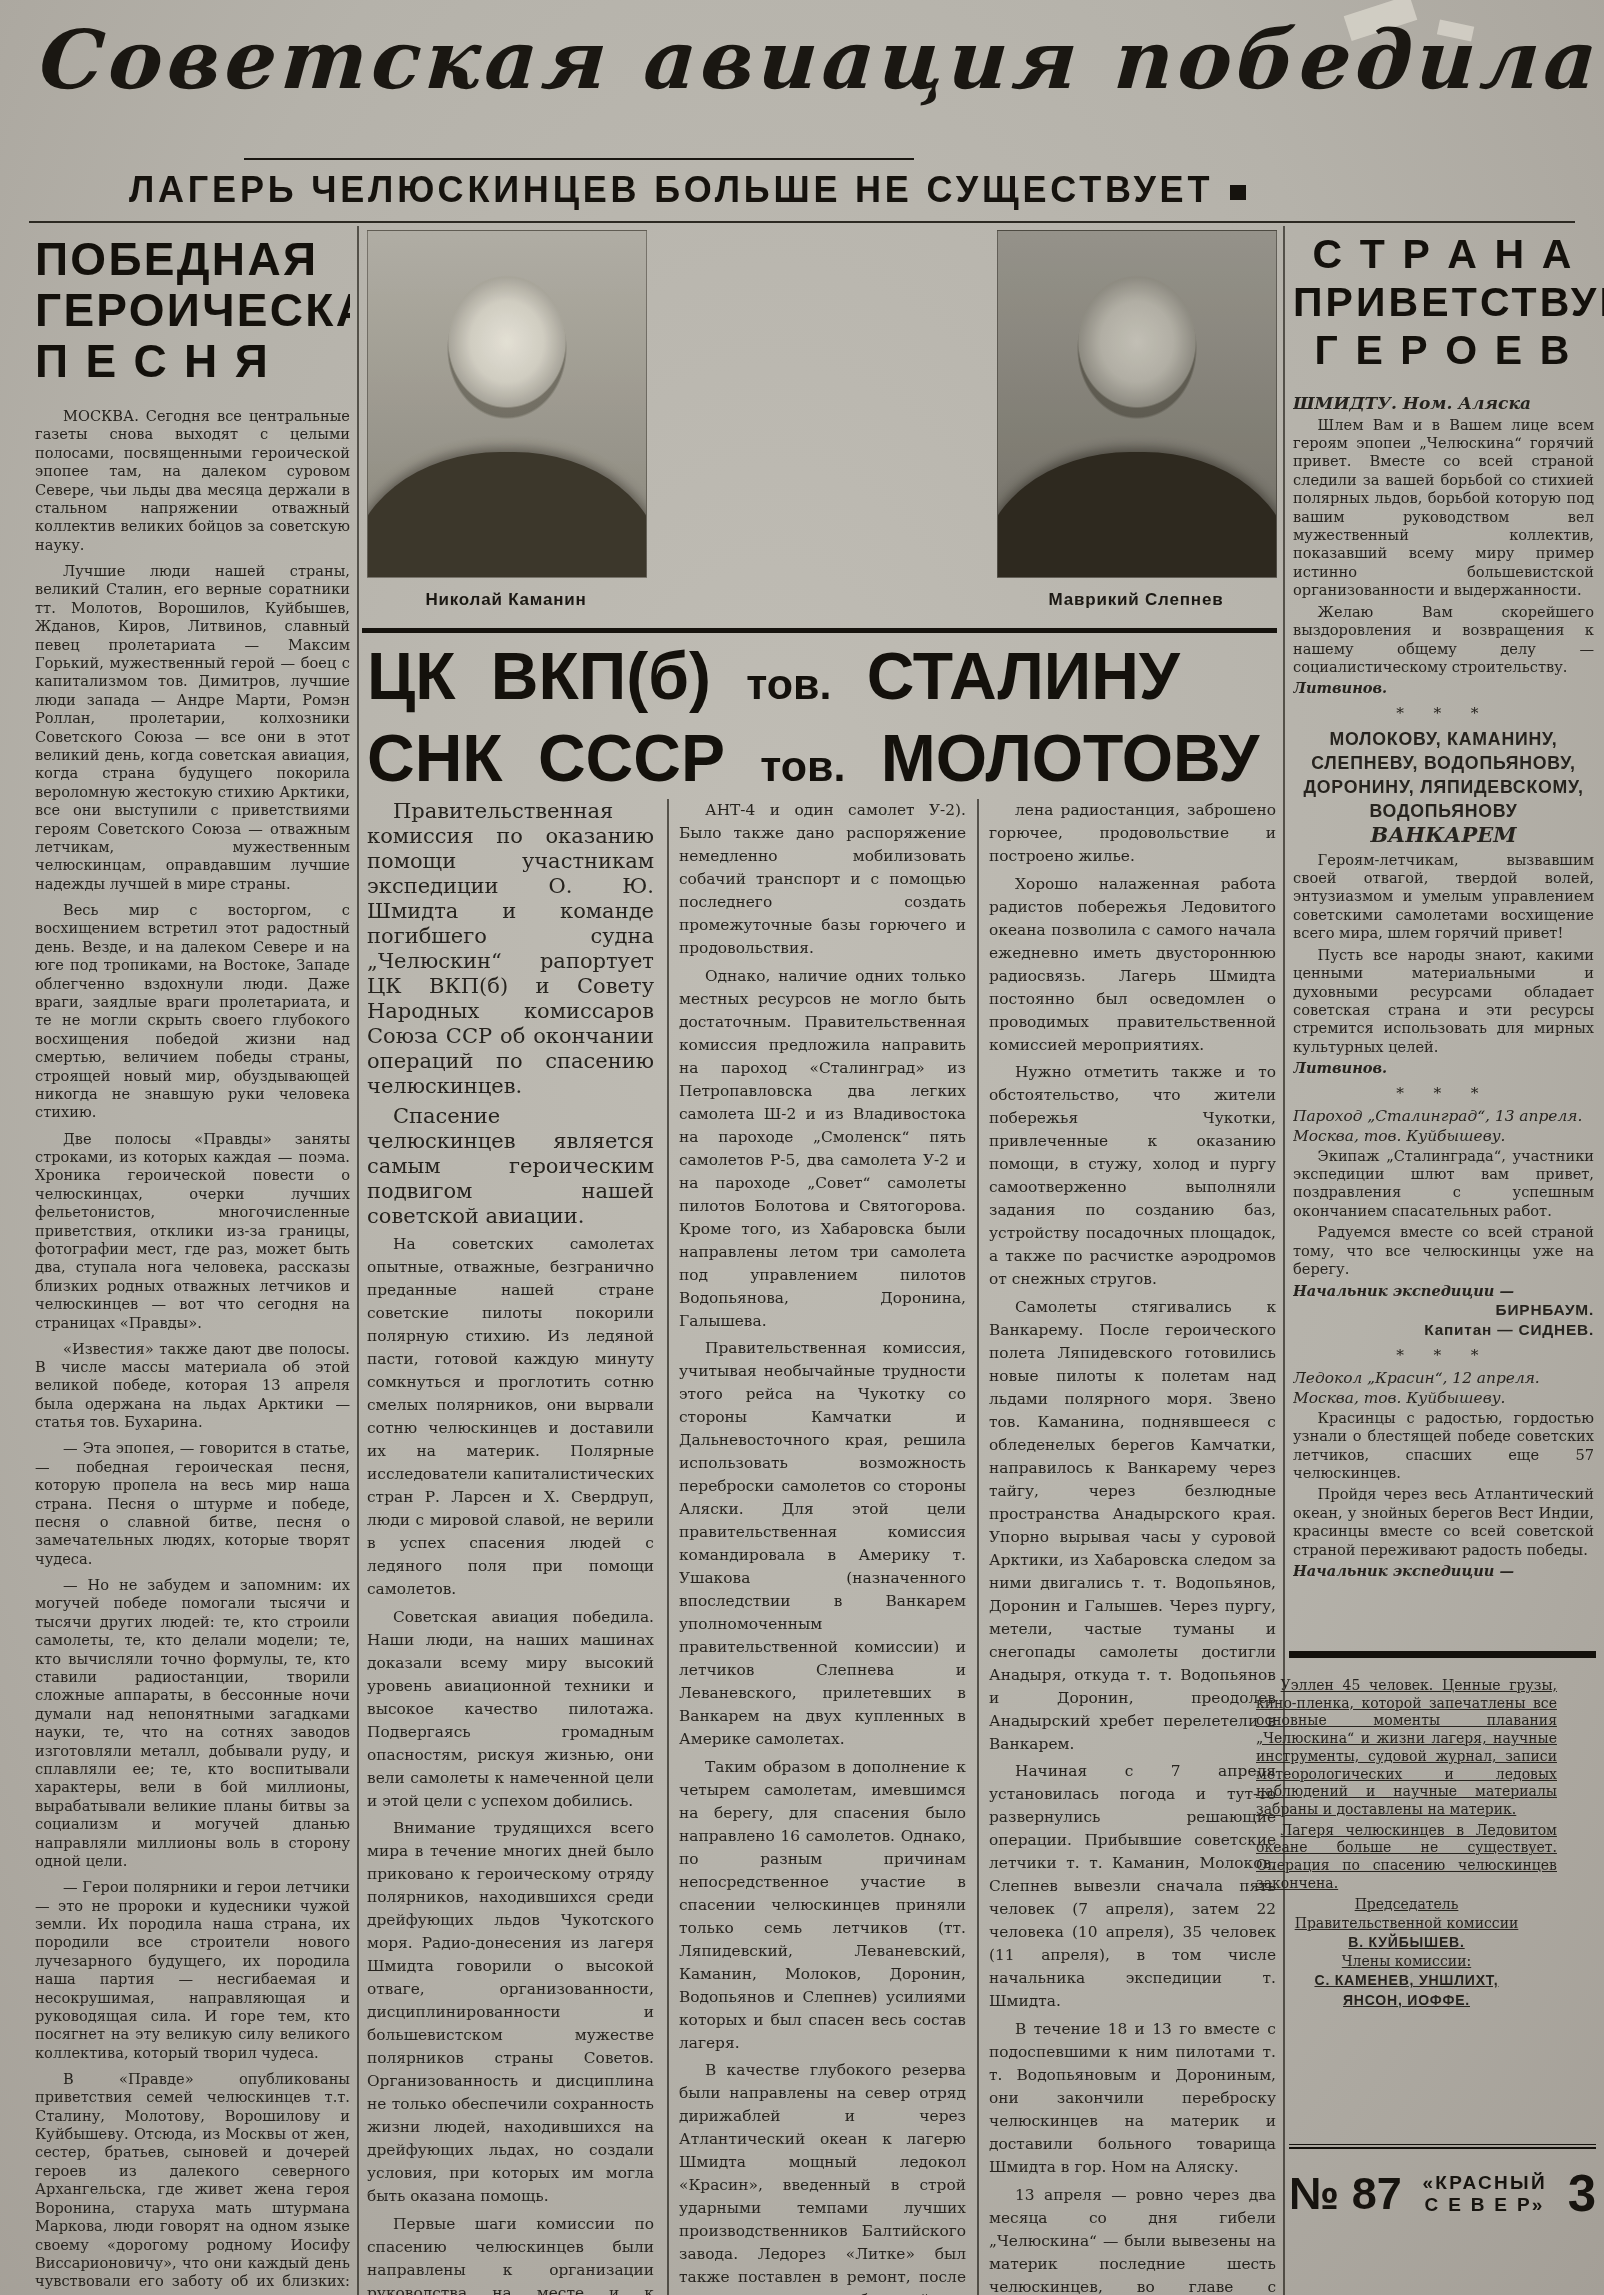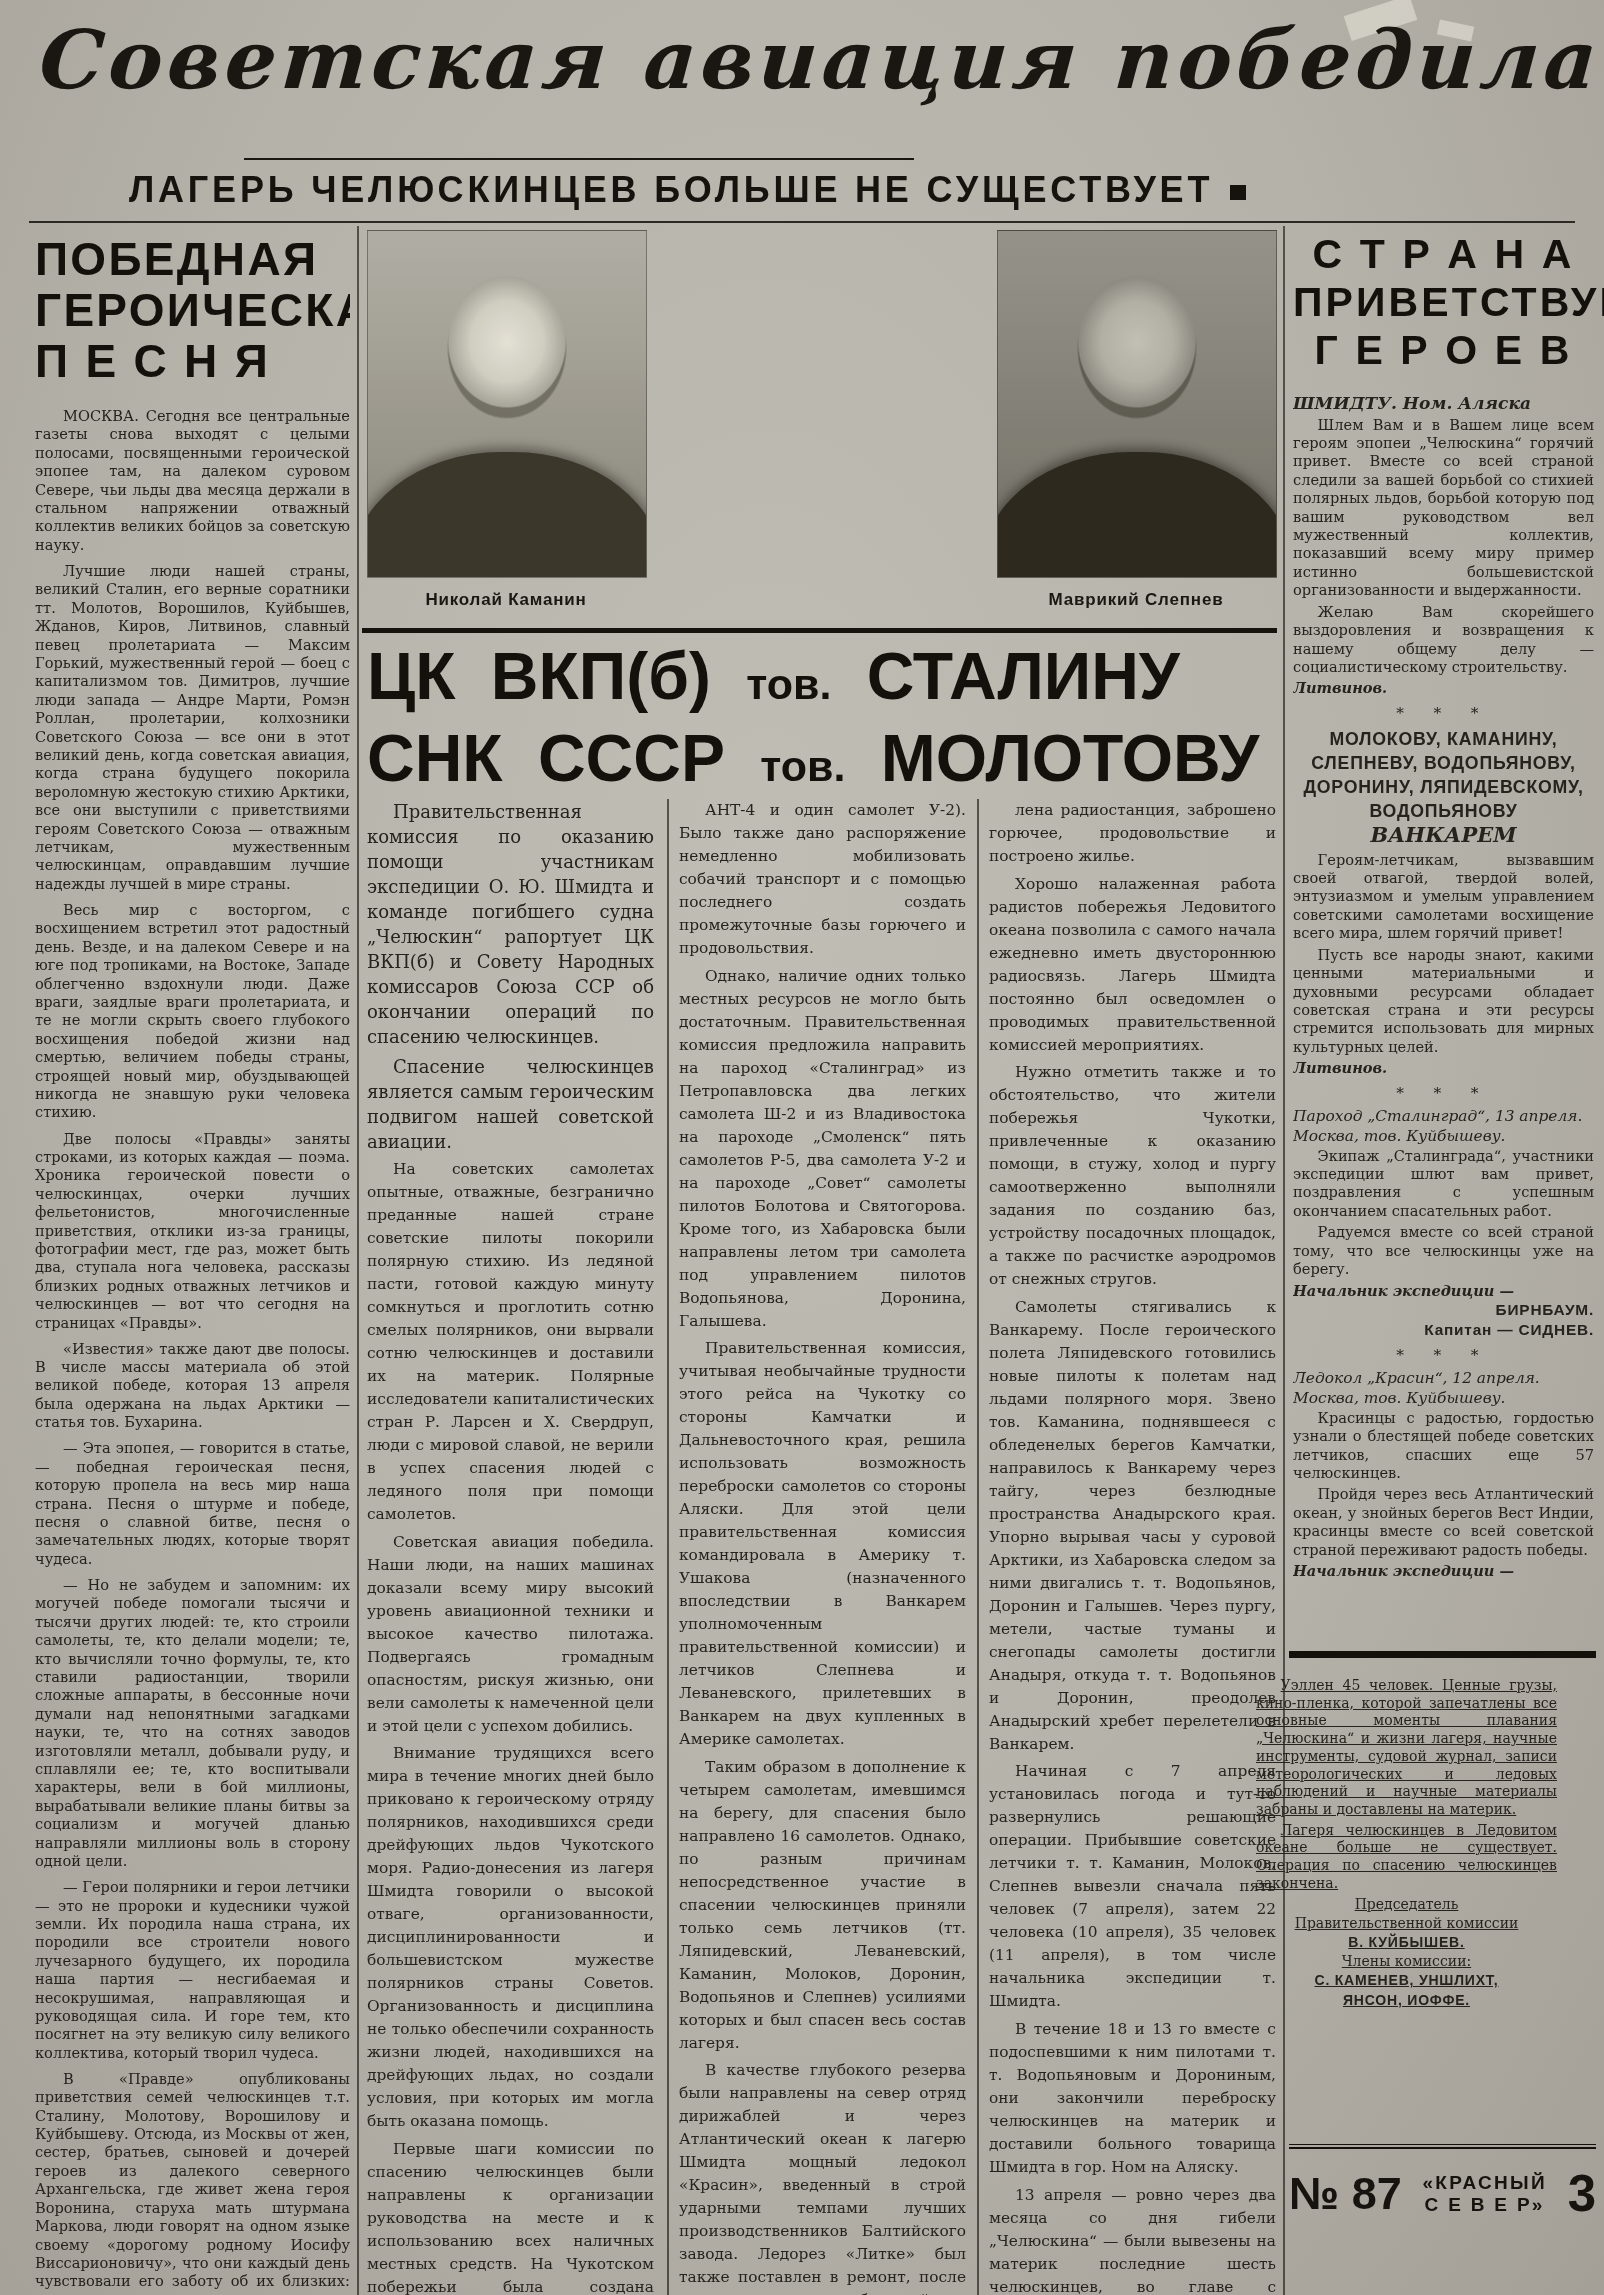--- a/index.html
+++ b/index.html
@@ -54,21 +54,21 @@
     font-weight:bold;font-size:17px;letter-spacing:0.8px;color:#1b1813;}
   
   .headline{position:absolute;left:367px;top:639px;width:914px;color:#14110c;
     font-family:"Liberation Sans",sans-serif;font-weight:bold;white-space:nowrap;}
   .hl-line{font-size:66px;line-height:74px;word-spacing:17px;}
   .hl-line .tov{font-size:43px;}
   
   .mcol{position:absolute;top:799px;width:287px;height:1497px;overflow:hidden;}
   #mcol1{left:367px;} #mcol2{left:679px;} #mcol3{left:989px;}
   .mcol p{font-size:15.4px;line-height:23px;text-align:justify;text-indent:26px;margin:0 0 4.6px;}
-  #mcol1 p:nth-child(1), #mcol1 p:nth-child(2){font-size:18px;line-height:25px;}
+  #mcol1 p:nth-child(1), #mcol1 p:nth-child(2){font-size:21px;line-height:25px;}
   
   .right-col{position:absolute;left:1293px;top:230px;width:301px;}
   .right-title .rt{font-family:"Liberation Sans",sans-serif;font-weight:bold;font-size:41px;
     line-height:48px;letter-spacing:3.1px;text-align:center;color:#14110c;}
   .tg-blocks{margin-top:14px;height:1244px;overflow:hidden;}
   .blk{font-size:14.6px;line-height:18.4px;}
   .b-place{font-style:italic;font-weight:bold;font-size:17px;margin:6.1px 0 3.1px;}
   .b-para{text-align:justify;text-indent:24.6px;margin:0 0 3.1px;}
   .b-ital{font-style:italic;font-size:15.4px;margin:1.5px 0;}
   .b-sig{font-style:italic;font-weight:bold;margin:1.5px 0;}

